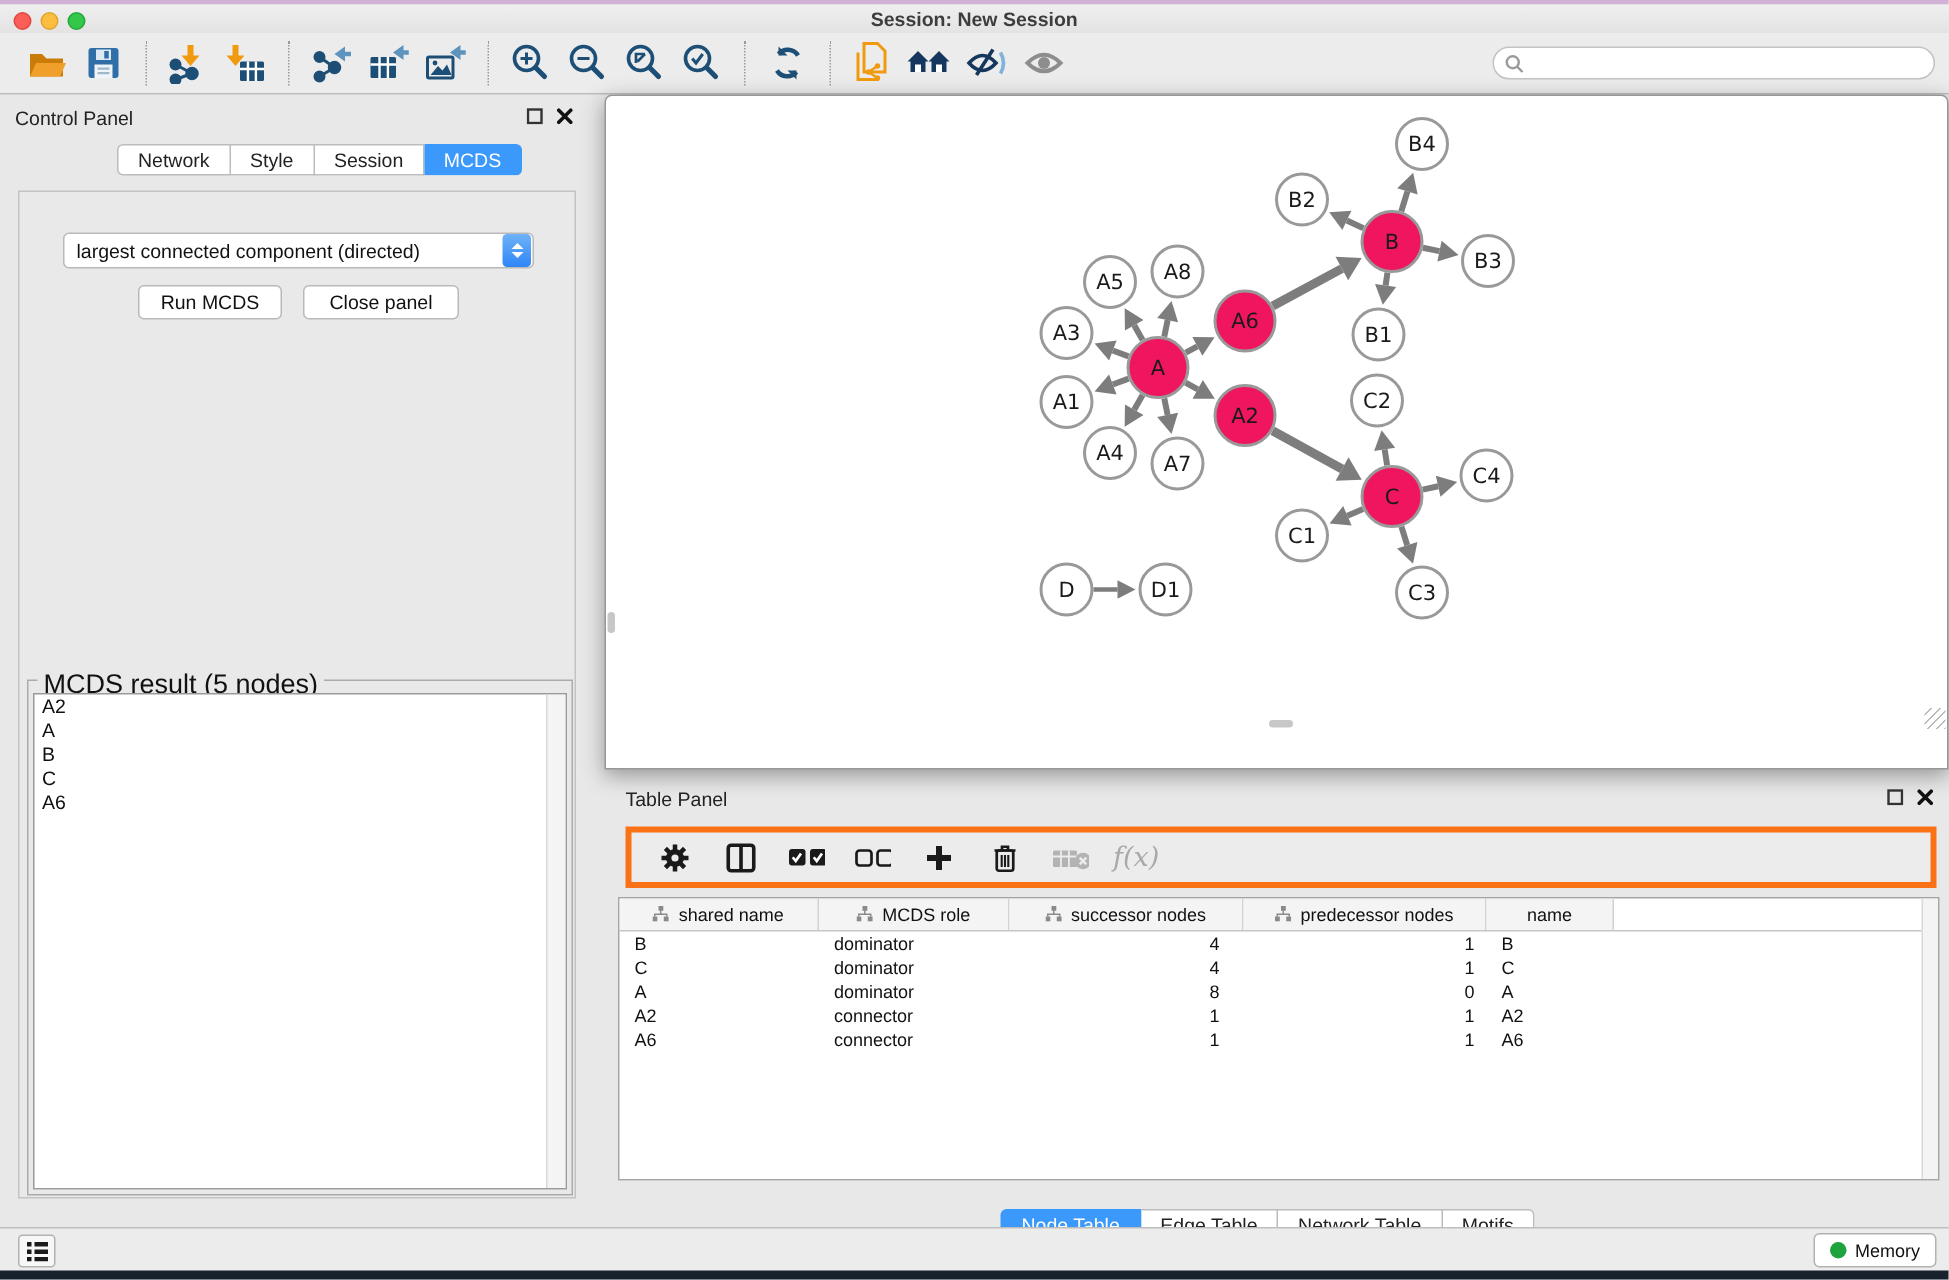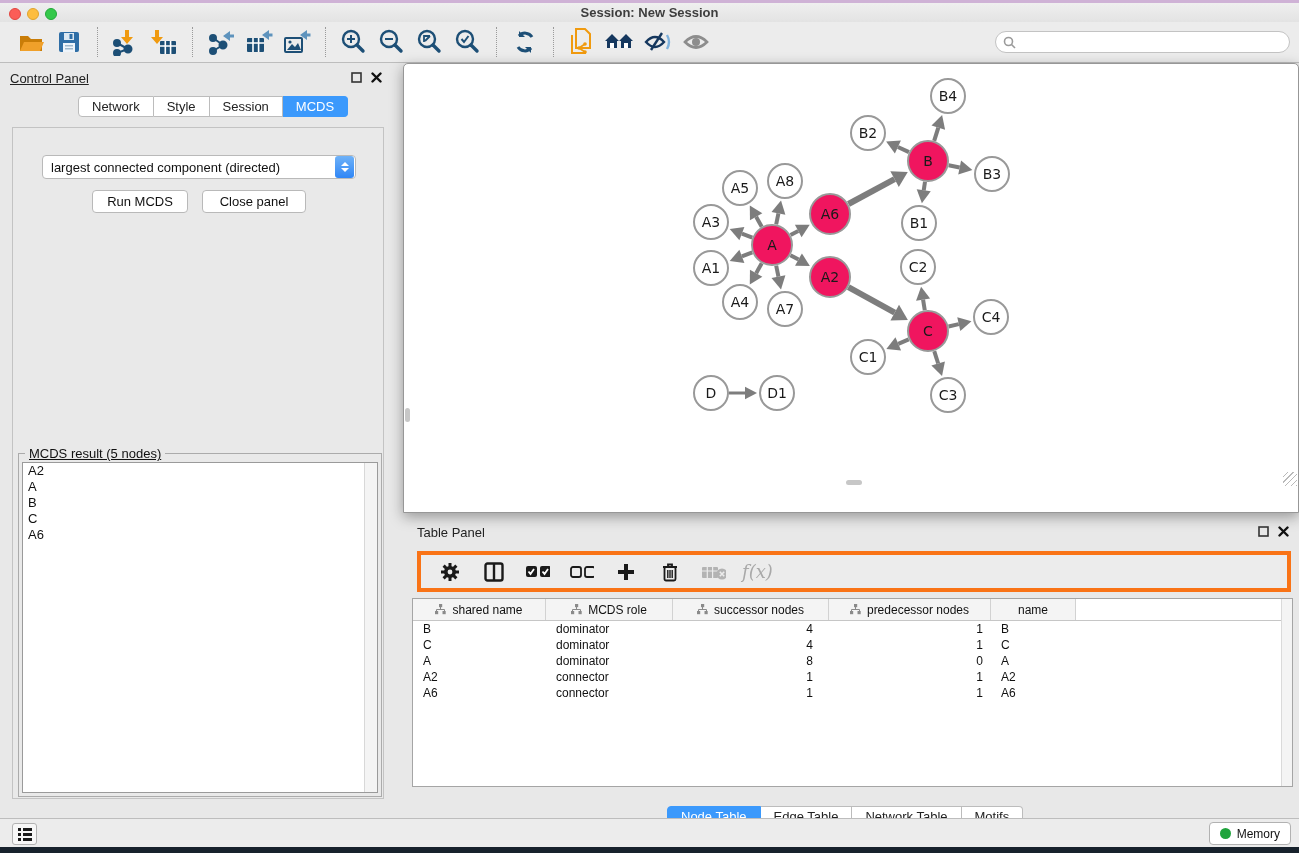--- a/index.html
+++ b/index.html
@@ -27,21 +27,21 @@
   .tb-btn { width:38px; height:32px; display:flex; align-items:center; justify-content:center; }
   .tb-sep { width:1px; height:30px; border-left:1px dotted #9a9a9a; margin:0 9px; }
   #search-box { position:absolute; left:995px; top:31px; width:295px; height:22px;
     background:#fff; border:1px solid #c3c3c3; border-radius:12px;
     display:flex; align-items:center; padding-left:7px; }
   #search-box input { border:none; outline:none; flex:1; font-size:12px; margin-left:5px;
     background:transparent; font-family:"Liberation Sans",sans-serif; }
 
   
   #control-panel { left:0; top:63px; width:390px; height:755px; }
-  #cp-title { left:10px; top:8px; font-size:13px; color:#222;text-decoration:underline; }
+  #cp-title { left:10px; top:8px; font-size:13px; color:#222; }
   .panel-icons { position:absolute; display:flex; gap:9px; align-items:center; }
   #cp-icons { right:8px; top:9px; }
   .seg { display:flex; }
   .seg-btn { height:21px; line-height:19px; padding:0 13px; font-size:13px; color:#222;
     background:#fff; border:1px solid #bcbcbc; border-left:none; cursor:default; }
   .seg-btn:first-child { border-left:1px solid #bcbcbc; border-radius:4px 0 0 4px; }
   .seg-btn:last-child { border-radius:0 4px 4px 0; }
   .seg-btn.active { background:#3b99fc; border-color:#3b99fc; color:#fff; }
   #cp-tabs { left:78px; top:33px; }
   #cp-box { left:12px; top:64px; width:372px; height:672px;
@@ -55,21 +55,21 @@
     align-items:center; justify-content:center; gap:2px; }
   .chev { width:0; height:0; border-left:4px solid transparent; border-right:4px solid transparent; }
   .chev.up { border-bottom:4px solid #fff; } .chev.down { border-top:4px solid #fff; }
   .push-btn { position:absolute; top:127px; height:23px; background:#fff;
     border:1px solid #b9b9b9; border-radius:4px; font-size:13px; color:#111;
     display:flex; align-items:center; justify-content:center; }
   #run-btn { left:92px; width:96px; } #closep-btn { left:202px; width:104px; }
   #mcds-group { left:18px; top:390px; width:364px; height:344px;
     border:1px solid #ababab; }
   #mcds-legend { position:absolute; top:-8px; left:6px; background:#e9e9e9;
-    padding:0 4px; font-size:13px; color:#111;text-decoration:underline; }
+    padding:0 4px; font-size:18px; color:#111; }
   #mcds-list { position:absolute; left:3px; top:8px; right:3px; bottom:3px;
     background:#fff; border:1px solid #9a9a9a; overflow:hidden; }
   #mcds-scroll { position:absolute; right:0; top:0; bottom:0; width:13px;
     background:#f4f4f4; border-left:1px solid #d8d8d8; }
   .mcds-item { font-size:13px; line-height:16px; padding-left:5px; color:#111; }
 
   
   #net-window { left:403px; top:63px; width:896px; height:450px; background:#fff;
     border:1px solid #979797; border-radius:5px 5px 0 0;
     box-shadow:0 4px 14px rgba(0,0,0,.35); }

